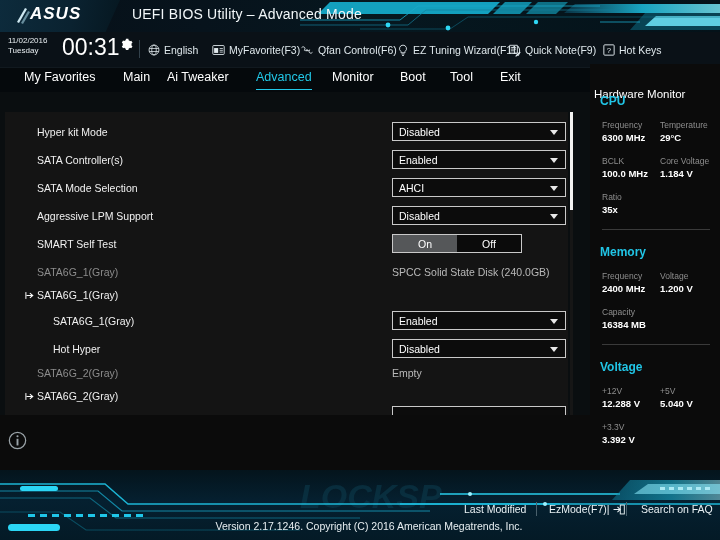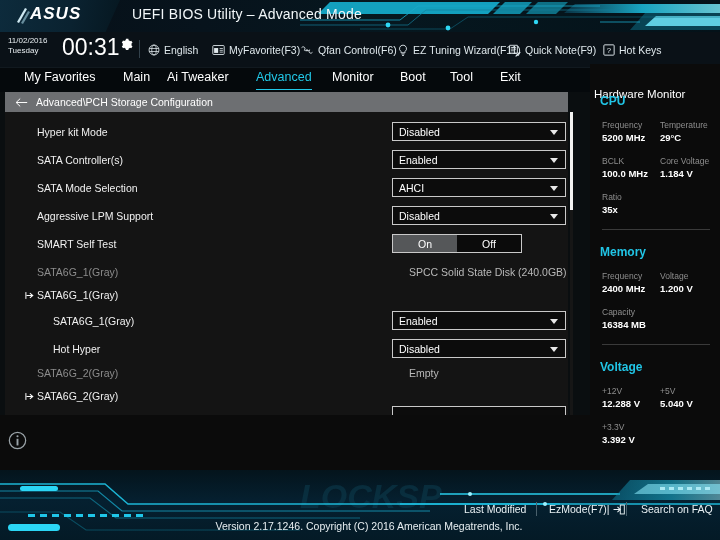--- a/index.html
+++ b/index.html
@@ -100,21 +100,21 @@
   .arrow-ic { position: absolute; left: 20px; top: 9px; }
   .dropdown {
     position: absolute; left: 387px; top: 3px; width: 174px; height: 19px;
     background: #0c0c0c; border: 1px solid #c9c9c9;
     display: flex; align-items: center;
   }
   .dd-text { font-size: 10.5px; color: #ffffff; margin-left: 6px; }
   .dd-caret { position: absolute; right: 7px; top: 7px; }
   .plain-val {
     position: absolute; left: 387px; top: 7px;
-    font-size: 10.5px; color: #b9b9b9; white-space: nowrap; margin-left: 17px;
+    font-size: 10.5px; color: #b9b9b9; white-space: nowrap;
   }
   .toggle {
     position: absolute; left: 387px; top: 3px; width: 130px; height: 19px;
     border: 1px solid #c9c9c9; display: flex;
   }
   .tg-opt {
     flex: 1; display: flex; align-items: center; justify-content: center;
     font-size: 10.5px; color: #ffffff; background: #0b0b0b;
   }
   .tg-opt.sel { background: #555759; }
@@ -307,26 +307,20 @@
     <div class="tab" style="left:24px">My Favorites</div>
     <div class="tab" style="left:123px">Main</div>
     <div class="tab" style="left:167px">Ai Tweaker</div>
     <div class="tab active" style="left:256px">Advanced</div>
     <div class="tab" style="left:332px">Monitor</div>
     <div class="tab" style="left:400px">Boot</div>
     <div class="tab" style="left:450px">Tool</div>
     <div class="tab" style="left:500px">Exit</div>
   </div>
 
-  <div class="crumbbar">
-    <svg class="crumb-arrow" width="13" height="11" viewBox="0 0 16 12">
-      <path d="M6.4 1.2L1.4 6l5 4.8M1.6 6H15" stroke="#ffffff" stroke-width="1.2" fill="none"></path>
-    </svg>
-    <span class="crumb-text">Advanced\PCH Storage Configuration</span>
-  </div>
 
   <div class="content">
 
     <div class="row" style="top:7px">
       <div class="row-label lvl1">Hyper kit Mode</div>
       <div class="dropdown">
         <span class="dd-text">Disabled</span>
         <svg class="dd-caret" width="8" height="5" viewBox="0 0 8 5">
           <path d="M0 0h8L4 5z" fill="#e8e8e8"></path>
         </svg>
@@ -429,21 +423,21 @@
       <svg width="13" height="12" viewBox="0 0 16 14">
         <rect x="1" y="1" width="14" height="10" rx="1" fill="none" stroke="#ffffff" stroke-width="1.1"></rect>
         <path d="M3.2 8.2l2.4-3 2 2.2 2-2.8 2.6 3.6z" fill="#ffffff"></path>
         <path d="M5.6 13h4.8" stroke="#ffffff" stroke-width="1.1"></path>
       </svg>
       <span>Hardware Monitor</span>
     </div>
 
     <div class="hw-sect" style="top:30px">CPU</div>
     <div class="hw-key" style="left:12px;top:56px">Frequency</div>
-    <div class="hw-val" style="left:12px;top:68px">5200 MHz</div>
+    <div class="hw-val" style="left:12px;top:68px">6300 MHz</div>
     <div class="hw-key" style="left:70px;top:56px">Temperature</div>
     <div class="hw-val" style="left:70px;top:68px">29°C</div>
     <div class="hw-key" style="left:12px;top:92px">BCLK</div>
     <div class="hw-val" style="left:12px;top:104px">100.0 MHz</div>
     <div class="hw-key" style="left:70px;top:92px">Core Voltage</div>
     <div class="hw-val" style="left:70px;top:104px">1.184 V</div>
     <div class="hw-key" style="left:12px;top:128px">Ratio</div>
     <div class="hw-val" style="left:12px;top:140px">35x</div>
     <div class="hw-rule" style="top:165px"></div>
 

